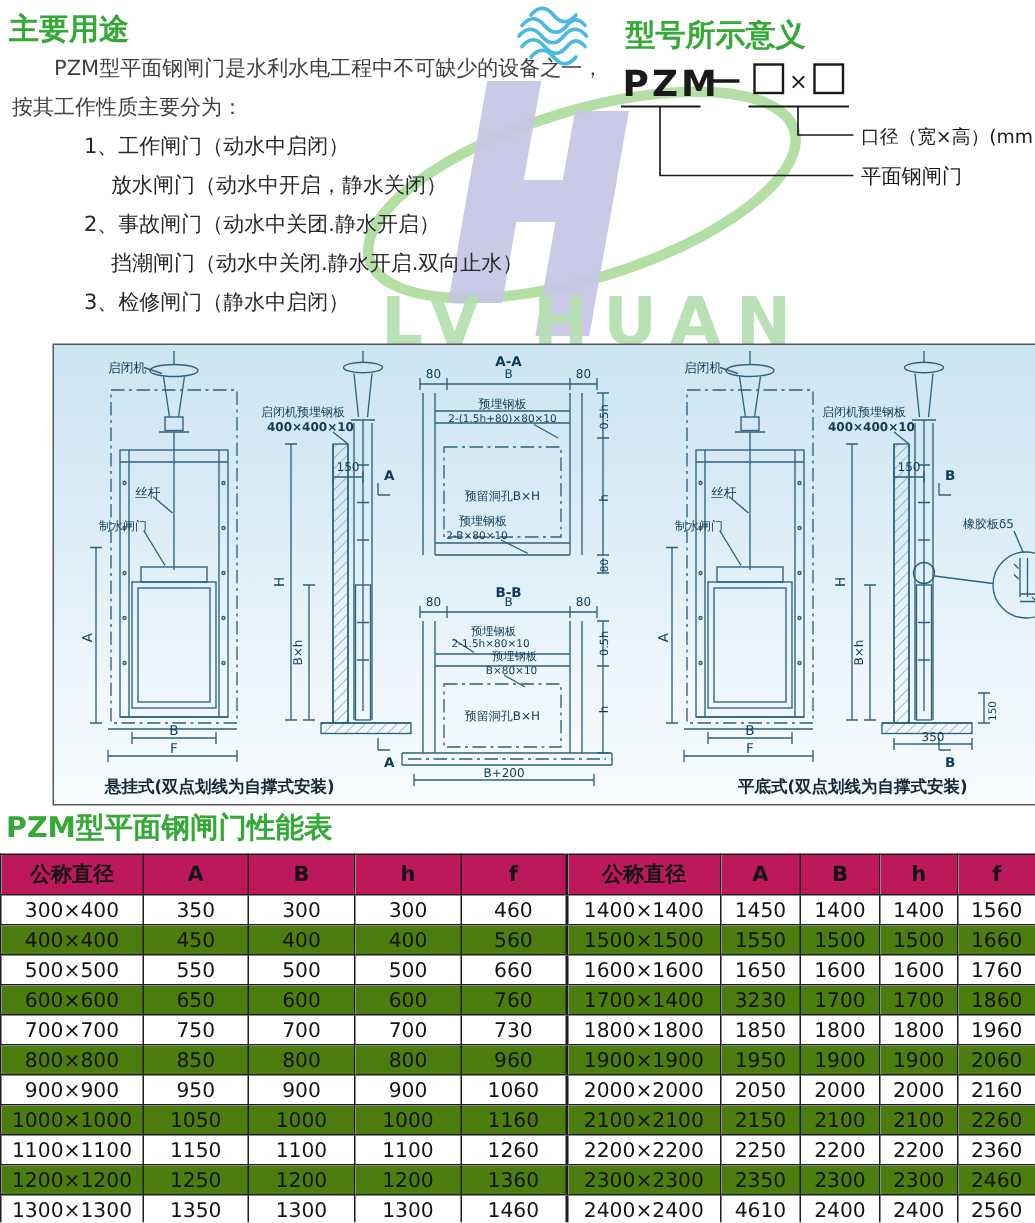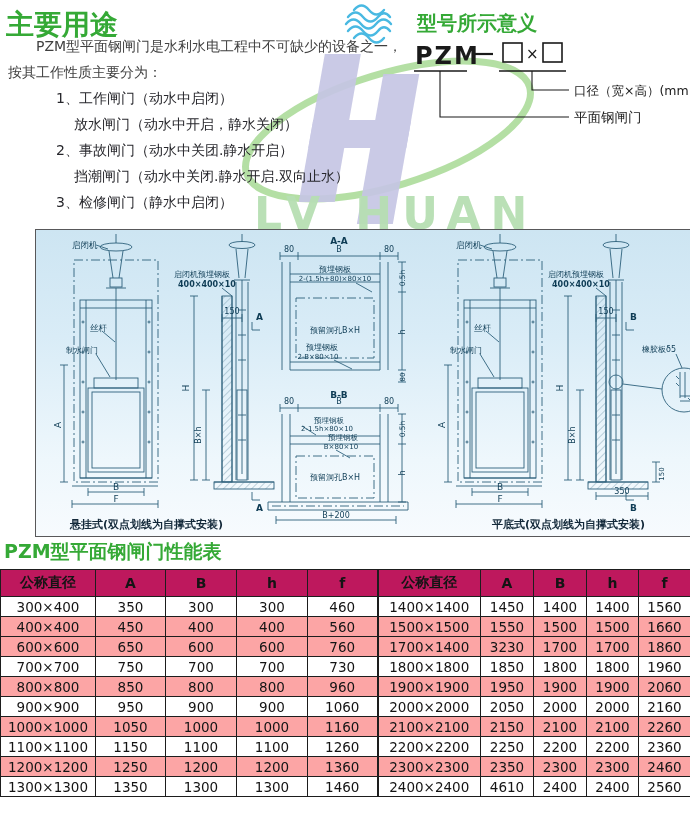--- a/index.html
+++ b/index.html
@@ -1,37 +1,37 @@
 <!DOCTYPE html>
 <html><head>
 <meta charset="utf-8">
 <style>
   html,body{margin:0;padding:0;background:#fff;}
   #page{position:relative;width:690px;height:815px;background:#fff;overflow:hidden;
         font-family:"DejaVu Sans","Liberation Sans",sans-serif;color:#222;}
   .abs{position:absolute;}
   .z1{z-index:1;}
   .h-green{color:#35a936;font-weight:700;}
-  #usage-heading{left:6px;top:6px;font-size:28px;}
+  #usage-heading{left:6px;top:6px;font-size:20px;}
   #usage-para{left:8px;top:33px;font-size:14px;color:#404040;line-height:26px;width:400px;}
   #usage-para .indent{text-indent:28px;}
   #usage-list{left:30px;top:85px;font-size:14px;color:#27272c;line-height:26px;width:390px;margin-left:26px;}
   #usage-list .lv2{padding-left:18px;}
   #model-heading{left:417px;top:10px;font-size:20px;text-align:center;}
   #model-svg{left:411px;top:38px;}
   #wm{left:238px;top:2px;z-index:0;pointer-events:none;}
   #box{left:2px;top:229px;width:684px;height:306px;border:1px solid #58585a;z-index:1;
        background:linear-gradient(180deg,#cde5f2 0%,#d9ecf7 35%,#eef7fc 75%,#f7fbfe 100%);margin-left:33px;}
   #table-title{left:4px;top:539px;font-size:19px;z-index:1;}
   #perf-table{left:0;top:569px;width:690px;border-collapse:collapse;table-layout:fixed;
       font-size:13.5px;color:#141414;text-align:center;z-index:1;background:#fff;}
   #perf-table th,#perf-table td{border:1px solid #1d1d1d;padding:0;overflow:hidden;white-space:nowrap;}
   #perf-table th{background:#be185d;height:26px;font-weight:600;font-size:14px;}
   #perf-table td{height:19px;font-weight:400;}
-  #perf-table tr.alt td{background:#fca5a5;}
+  #perf-table tr.alt td{background:#4d7c0f;}
   #perf-table .c4{border-right:2.5px solid #1d1d1d;}
   
   #box svg text{stroke:none;}
   .dd{stroke-dasharray:9 3 2 3;}
   .cap{font-weight:700;}
 </style>
 </head>
 <body>
 
 <div id="page">
@@ -290,20 +290,32 @@
           <td class="c1">450</td>
           <td class="c2">400</td>
           <td class="c3">400</td>
           <td class="c4">560</td>
           <td class="c5">1500×1500</td>
           <td class="c6">1550</td>
           <td class="c7">1500</td>
           <td class="c8">1500</td>
           <td class="c9">1660</td>
         </tr>
+        <tr>
+          <td class="c0">500×500</td>
+          <td class="c1">550</td>
+          <td class="c2">500</td>
+          <td class="c3">500</td>
+          <td class="c4">660</td>
+          <td class="c5">1600×1600</td>
+          <td class="c6">1650</td>
+          <td class="c7">1600</td>
+          <td class="c8">1600</td>
+          <td class="c9">1760</td>
+        </tr>
         <tr class="alt">
           <td class="c0">600×600</td>
           <td class="c1">650</td>
           <td class="c2">600</td>
           <td class="c3">600</td>
           <td class="c4">760</td>
           <td class="c5">1700×1400</td>
           <td class="c6">3230</td>
           <td class="c7">1700</td>
           <td class="c8">1700</td>

